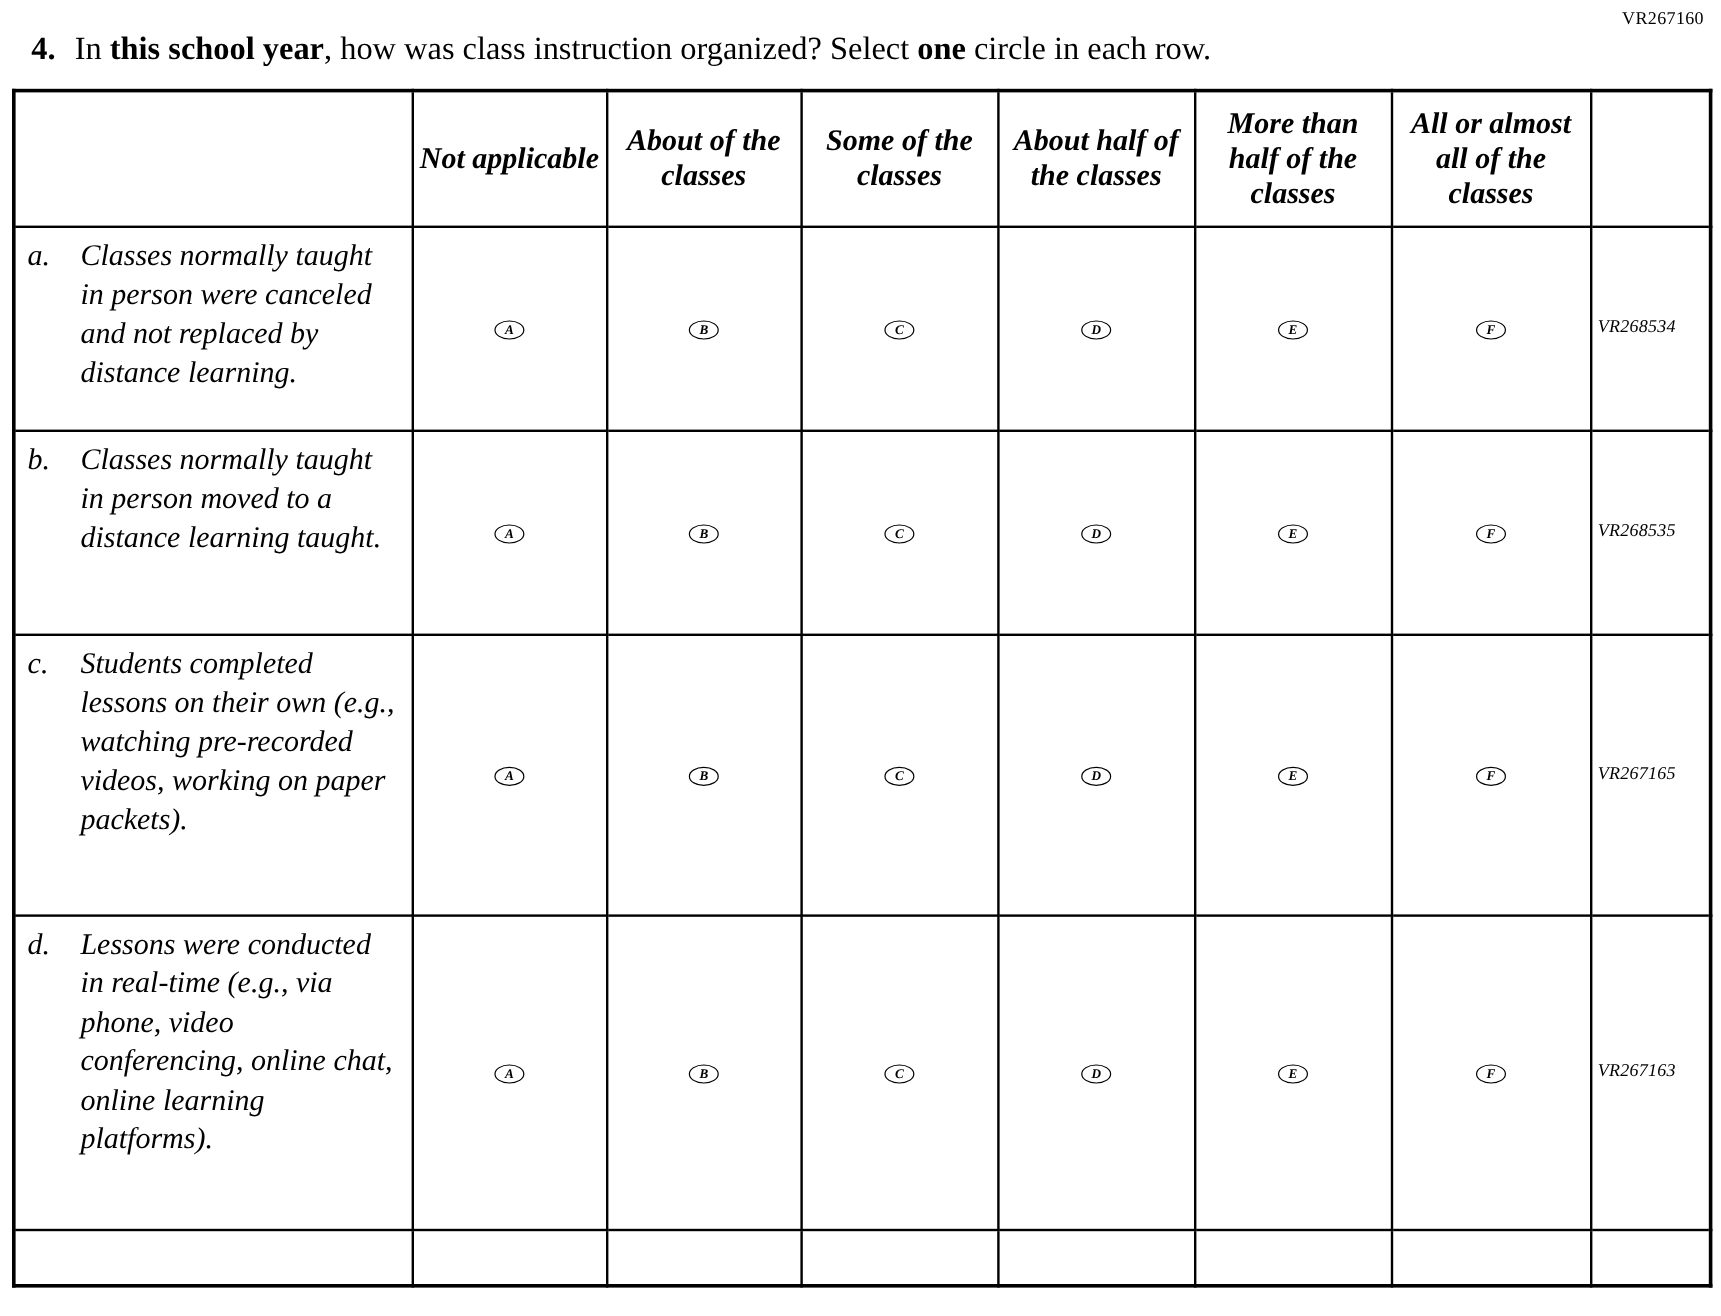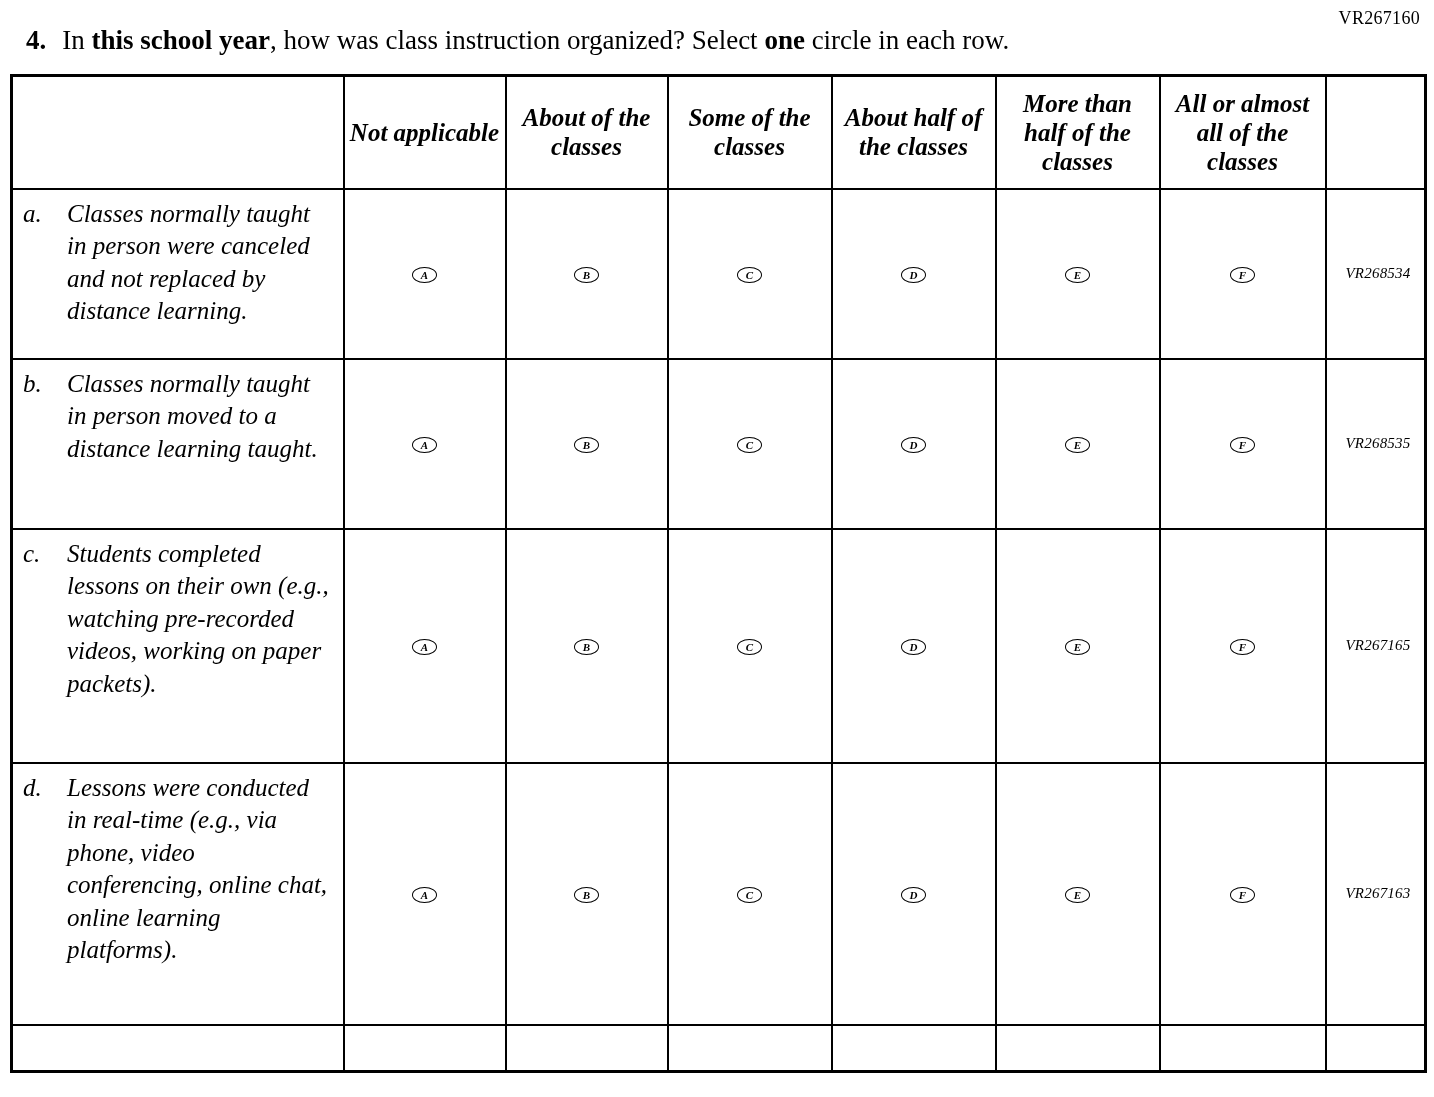--- a/index.html
+++ b/index.html
@@ -12,21 +12,21 @@
   body {
     position: relative;
     width: 1434px;
     height: 1097px;
     overflow: hidden;
   }
   .top-code {
     position: absolute;
     top: 8px;
     right: 14px;
-    font-size: 18px;
+    font-size: 15px;
     letter-spacing: 0.3px;
   }
   .question {
     margin: 24px 30px 16px 26px;
     font-size: 27px;
     line-height: 1.25;
   }
   .question .qnum {
     font-weight: bold;
     margin-right: 16px;
@@ -84,21 +84,21 @@
     border-radius: 50%;
     font-size: 11px;
     font-weight: 600;
     line-height: 1;
     cursor: pointer;
     box-sizing: border-box;
   }
   td.code-cell {
     vertical-align: middle;
     text-align: left;
-    padding-left: 19px;
+    padding-left: 5px;
     font-size: 15px;
     letter-spacing: 0.2px;
     margin-top: 28px;
   }
   tr.cutoff-row td {
     height: 42px;
     border-top: 2px solid #000;
   }
 </style>
 </head>

